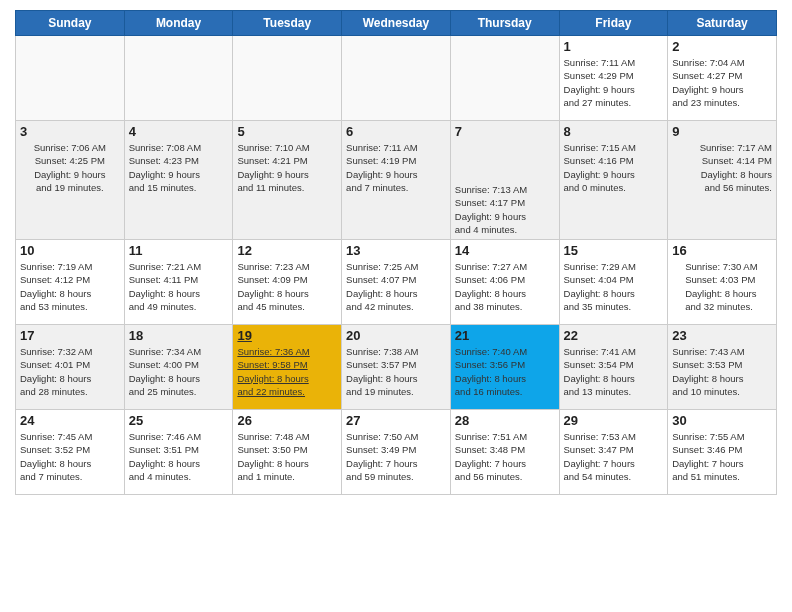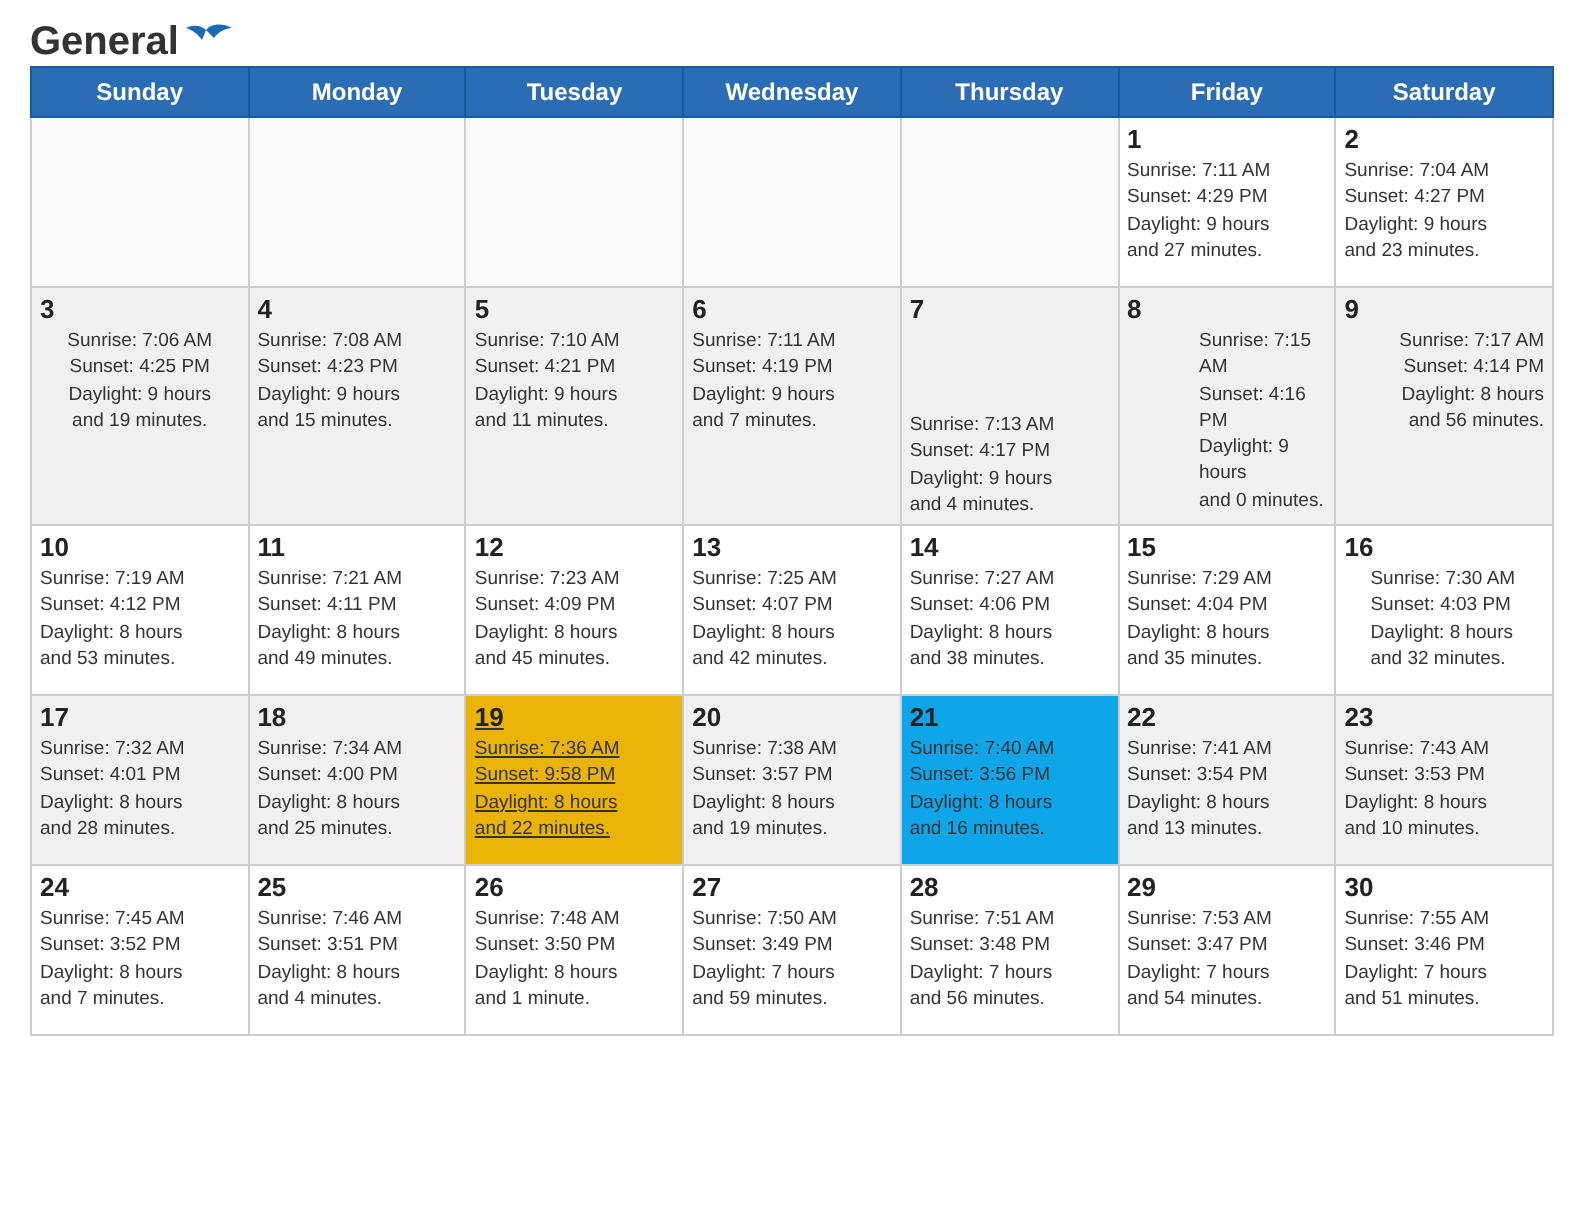--- a/index.html
+++ b/index.html
@@ -78,36 +78,20 @@
     .day-info {
       font-size: 9.5px;
       line-height: 1.4;
       color: #333;
     }
   </style>
 </head>
 <body>
 
 <div class="container">
-  <div class="header-row">
-    <div class="logo">
-      <div style="display:flex;align-items:center;">
-        <span style="font-size:20px;font-weight:bold;color:#333;">General</span>
-        <svg width="28" height="22" viewBox="0 0 28 22">
-          <path d="M14 4 C16 1, 22 0, 27 3 C24 3, 20 5, 18 8 C16 6, 14 4, 14 4Z" fill="#1a6bb5"></path>
-          <path d="M14 4 C12 2, 8 1, 4 3 C7 4, 10 6, 12 9 C13 7, 14 4, 14 4Z" fill="#1a6bb5"></path>
-        </svg>
-      </div>
-      <div style="font-size:20px;font-weight:bold;color:#1a6bb5;margin-top:-4px;"></div>
-    </div>
-    <div class="title-section">
-      <div class="month-title"></div>
-      <div class="location"></div>
-    </div>
-  </div>
 
   <table class="calendar">
     <thead>
       <tr>
       <th>Sunday</th>
           <th>Monday</th>
           <th>Tuesday</th>
           <th>Wednesday</th>
           <th>Thursday</th>
           <th>Friday</th>
@@ -167,21 +151,21 @@
           </td>
           <td style="background: rgb(240, 240, 240);">
             <span class="day-number">7</span>
             <div class="day-info" style="white-space: pre-line; margin-top: 44px;">Sunrise: 7:13 AM
 Sunset: 4:17 PM
 Daylight: 9 hours
 and 4 minutes.</div>
           </td>
           <td style="background: rgb(240, 240, 240);">
             <span class="day-number">8</span>
-            <div class="day-info" style="white-space: pre-line; margin-left: 36px;">Sunrise: 7:15 AM
+            <div class="day-info" style="white-space: pre-line;">Sunrise: 7:15 AM
 Sunset: 4:16 PM
 Daylight: 9 hours
 and 0 minutes.</div>
           </td>
           <td style="background: rgb(240, 240, 240);">
             <span class="day-number">9</span>
             <div class="day-info" style="white-space: pre-line; text-align: right;">Sunrise: 7:17 AM
 Sunset: 4:14 PM
 Daylight: 8 hours
 and 56 minutes.</div>

